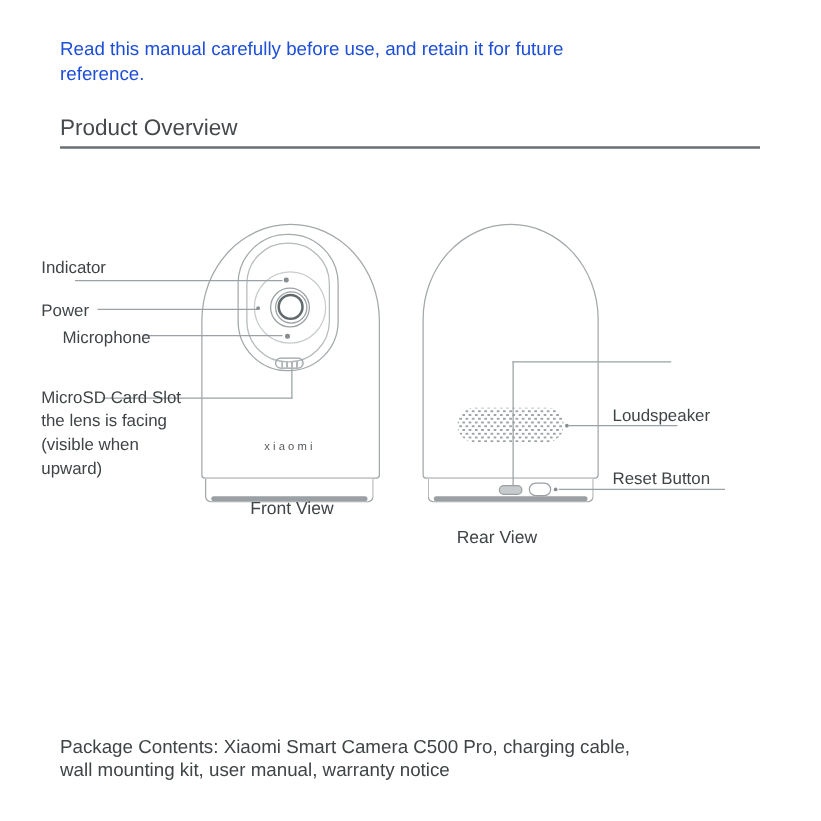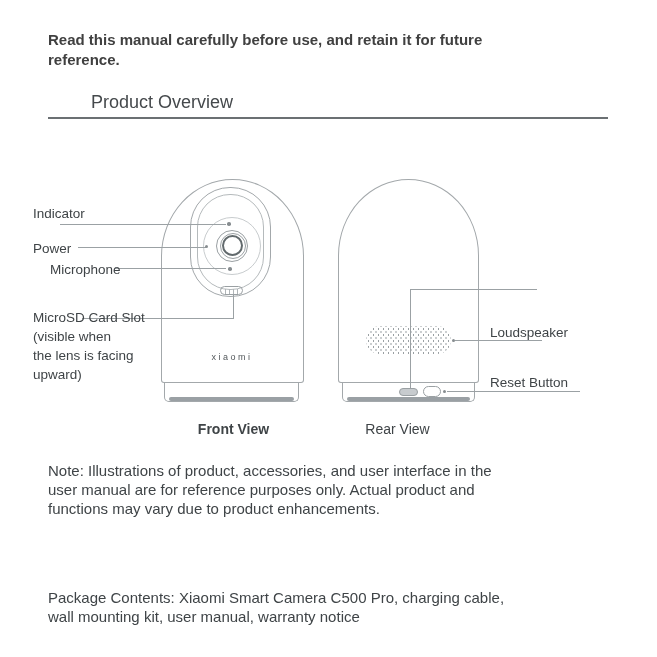--- a/index.html
+++ b/index.html
@@ -9,21 +9,21 @@
     width: 657px;
     height: 657px;
     background: #ffffff;
     overflow: hidden;
     font-family: "Liberation Sans", "DejaVu Sans", sans-serif;
     color: #3f4447;
   }
   .abs { position: absolute; }
 
   
-  .body-text { font-size: 15px; line-height: 20px; color: #404040; font-weight: bold; }
+  .body-text { font-size: 15px; line-height: 20px; color: #1d4ed8; }
   .note-text { font-size: 15px; line-height: 19px; color: #3f4447; }
   .section-title { font-size: 18px; line-height: 20px; color: #45494c; }
   .rule { background: #6b7073; height: 1.5px; }
 
   
   .callout { font-size: 13.5px; line-height: 19px; color: #3f4447; white-space: nowrap; }
   .caption { font-size: 14px; color: #3f4447; text-align: center; width: 95px; }
 
   
   .cam-body {
@@ -68,21 +68,21 @@
 </head>
 <body>
 
 <div id="page">
 
   <div class="abs body-text" style="left:48px; top:30px;">
     <div>Read this manual carefully before use, and retain it for future</div>
     <div>reference.</div>
   </div>
 
-  <div class="abs section-title" style="left:48px; top:92px;margin-left:43px;">Product Overview</div>
+  <div class="abs section-title" style="left:48px; top:92px;">Product Overview</div>
   <div class="abs rule" style="left:48px; top:117px; width:560px;"></div>
 
 
   <div class="abs" style="left:0; top:0; width:657px; height:657px;">
 
     <div class="abs cam-body" style="left:161px; top:179px; width:143px; height:204px;"></div>
     <div class="abs cam-base" style="left:164px; top:383px; width:135px; height:19px;"></div>
     <div class="abs base-bar" style="left:169px; top:397px; width:125px;"></div>
 
     <div class="abs" style="left:190px; top:187px; width:81px; height:110px; border:1px solid #a3a8ab; border-radius:40px;"></div>
@@ -119,36 +119,31 @@
     <div class="abs dot" style="left:452px; top:339px; width:3px; height:3px;"></div>
     <div class="abs leader" style="left:455px; top:340px; width:87px; height:1px;"></div>
     <div class="abs dot" style="left:443px; top:390px; width:3px; height:3px;"></div>
     <div class="abs leader" style="left:447px; top:391px; width:133px; height:1px;"></div>
 
     <div class="abs callout" style="left:33px; top:204px;">Indicator</div>
     <div class="abs callout" style="left:33px; top:239px;">Power</div>
     <div class="abs callout" style="left:50px; top:260px;">Microphone</div>
     <div class="abs callout" style="left:33px; top:308px;">
       <div>MicroSD Card Slot</div>
+      <div>the lens is facing</div>
       <div>(visible when</div>
-      <div>the lens is facing</div>
       <div>upward)</div>
     </div>
 
     <div class="abs callout" style="left:490px; top:323px;">Loudspeaker</div>
     <div class="abs callout" style="left:490px; top:373px;">Reset Button</div>
 
-    <div class="abs caption" style="left:186px; top:421px;font-weight:bold;">Front View</div>
+    <div class="abs caption" style="left:186px; top:398px;">Front View</div>
     <div class="abs caption" style="left:350px; top:421px;">Rear View</div>
   </div>
 
-  <div class="abs note-text" style="left:48px; top:461px;">
-    <div>Note: Illustrations of product, accessories, and user interface in the</div>
-    <div>user manual are for reference purposes only. Actual product and</div>
-    <div>functions may vary due to product enhancements.</div>
-  </div>
 
   <div class="abs note-text" style="left:48px; top:588px;">
     <div>Package Contents: Xiaomi Smart Camera C500 Pro, charging cable,</div>
     <div>wall mounting kit, user manual, warranty notice</div>
   </div>
 
 </div>
 
 </body></html>

